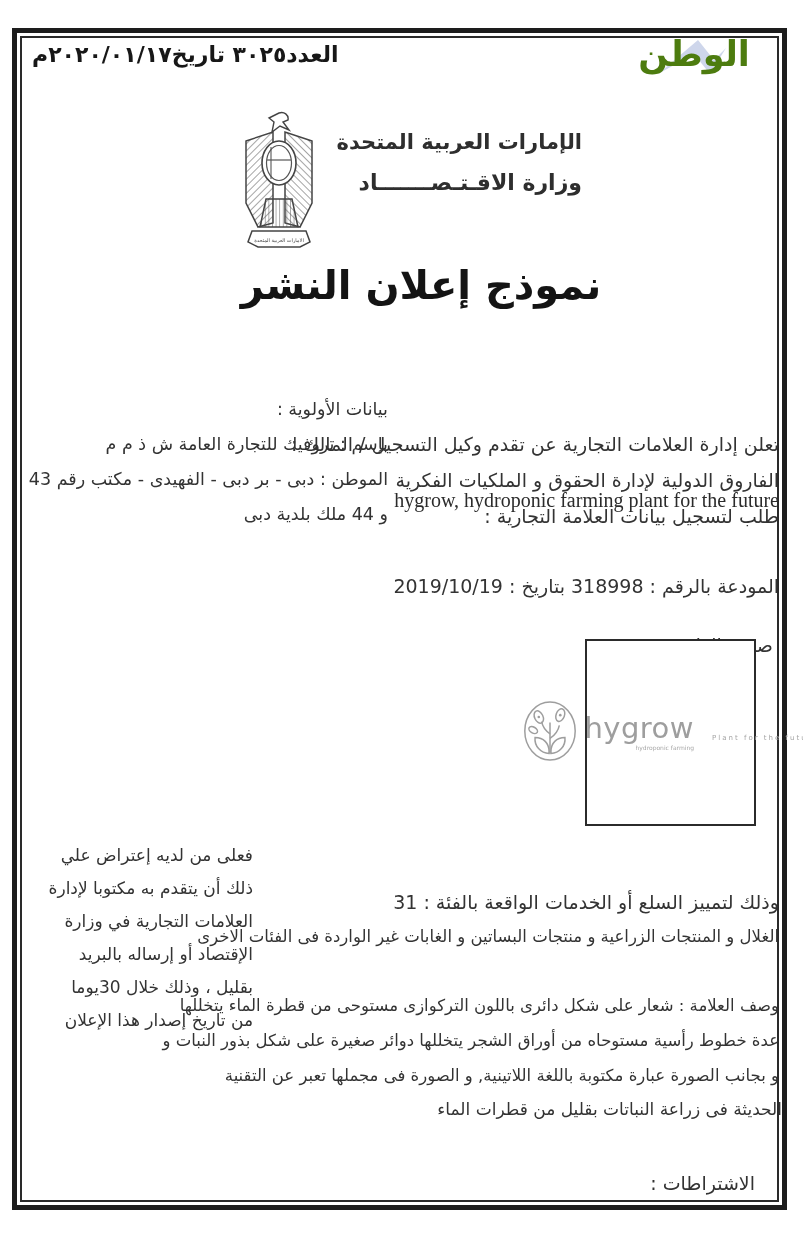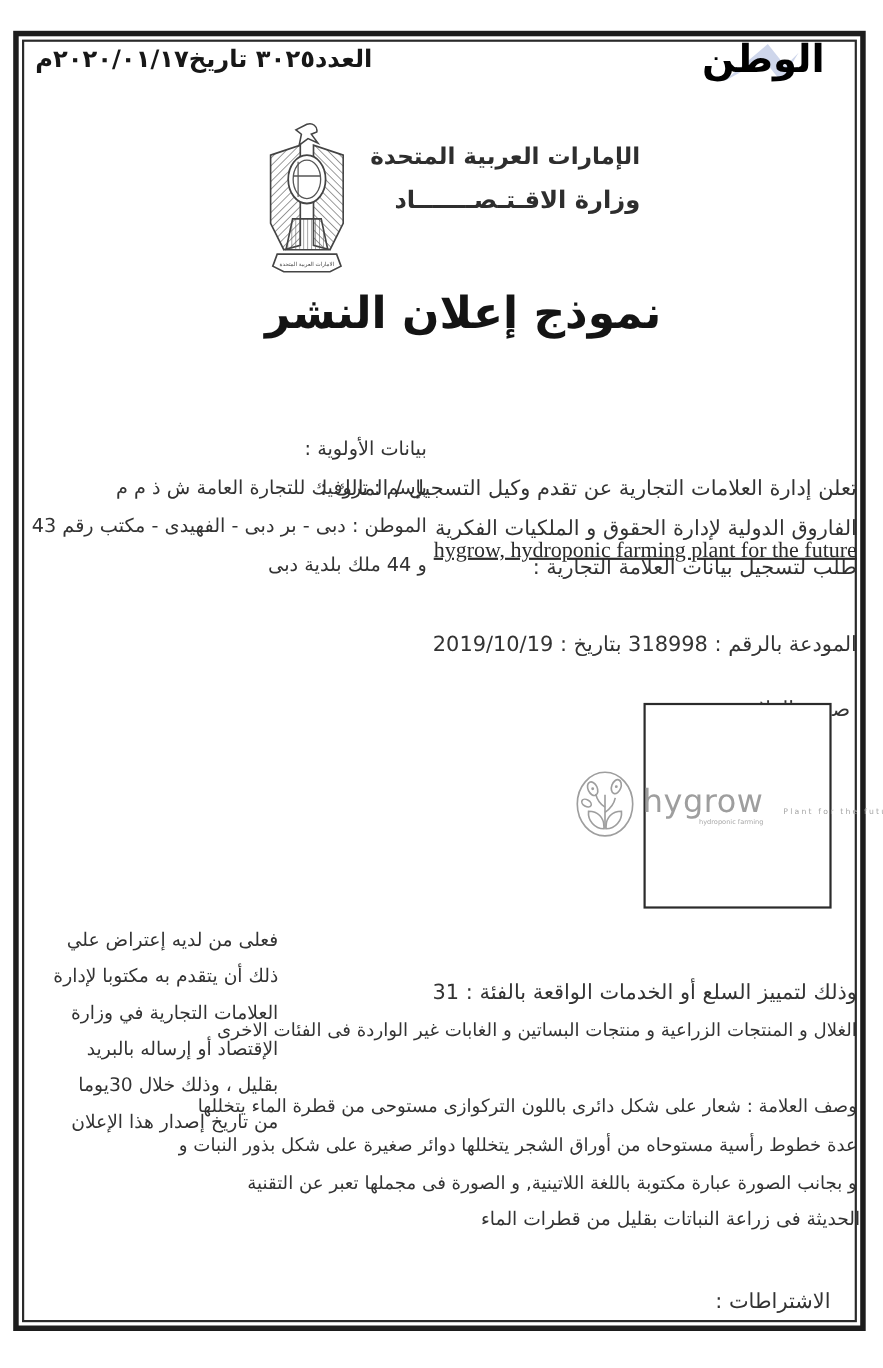--- a/index.html
+++ b/index.html
@@ -9,34 +9,34 @@
   }
   .abs{position:absolute;white-space:nowrap;}
   
   .frame{position:absolute;left:12px;top:28px;width:765px;height:1172px;
          border:5px solid #1d1d1d;pointer-events:none;}
   .frame-inner{position:absolute;left:3px;top:3px;right:3px;bottom:3px;
          border:2px solid #2a2a2a;}
   
   .issue-line{left:32px;top:42px;font-size:22px;font-weight:bold;color:#171717;direction:rtl;}
   .watan{left:636px;top:34px;width:116px;text-align:center;font-size:35px;
-         font-weight:bold;color:#000000;direction:rtl;z-index:2;}
+         font-weight:bold;color:#4d7c0f;direction:rtl;z-index:2;}
   .swoosh{left:652px;top:34px;z-index:1;}
   
   .emblem{left:236px;top:111px;}
   .gov-text{left:310px;top:130px;width:272px;direction:rtl;text-align:right;color:#2e2e2e;}
   .gov-country{font-size:21px;font-weight:bold;letter-spacing:0.5px;}
   .gov-ministry{font-size:22px;font-weight:bold;margin-top:16px;}
   .page-title{left:0;right:0;top:262px;text-align:center;font-size:40px;
          font-weight:bold;color:#141414;direction:rtl;white-space:nowrap;position:absolute;padding-left:39px;}
   
   .ar{direction:rtl;text-align:right;color:#333;}
   .ln-main{right:24px;font-size:19px;margin-top:48px;}
   .tm-en{right:24px;top:489px;font-family:"Liberation Serif","DejaVu Serif",serif;
-         font-size:20px;color:#2b2b2b;direction:ltr;text-decoration:underline;}
+         font-size:20px;color:#2b2b2b;direction:ltr;}
   .priority{right:415px;font-size:17.5px;}
   .objection{right:550px;font-size:17px;}
   .long-ln{right:24px;font-size:16.5px;margin-top:48px;}
   .desc-center{left:260px;right:21px;top:1051px;text-align:right;font-size:17px;
          direction:rtl;color:#333;position:absolute;white-space:nowrap;margin-top:48px;}
   
   .mark-box{left:585px;top:639px;width:167px;height:183px;border:2px solid #2b2b2b;
          background:#fff;display:flex;align-items:center;justify-content:center;}
   .logo-row{display:flex;align-items:center;gap:6px;}
   .logo-txt{display:flex;flex-direction:column;align-items:flex-end;line-height:1;}

